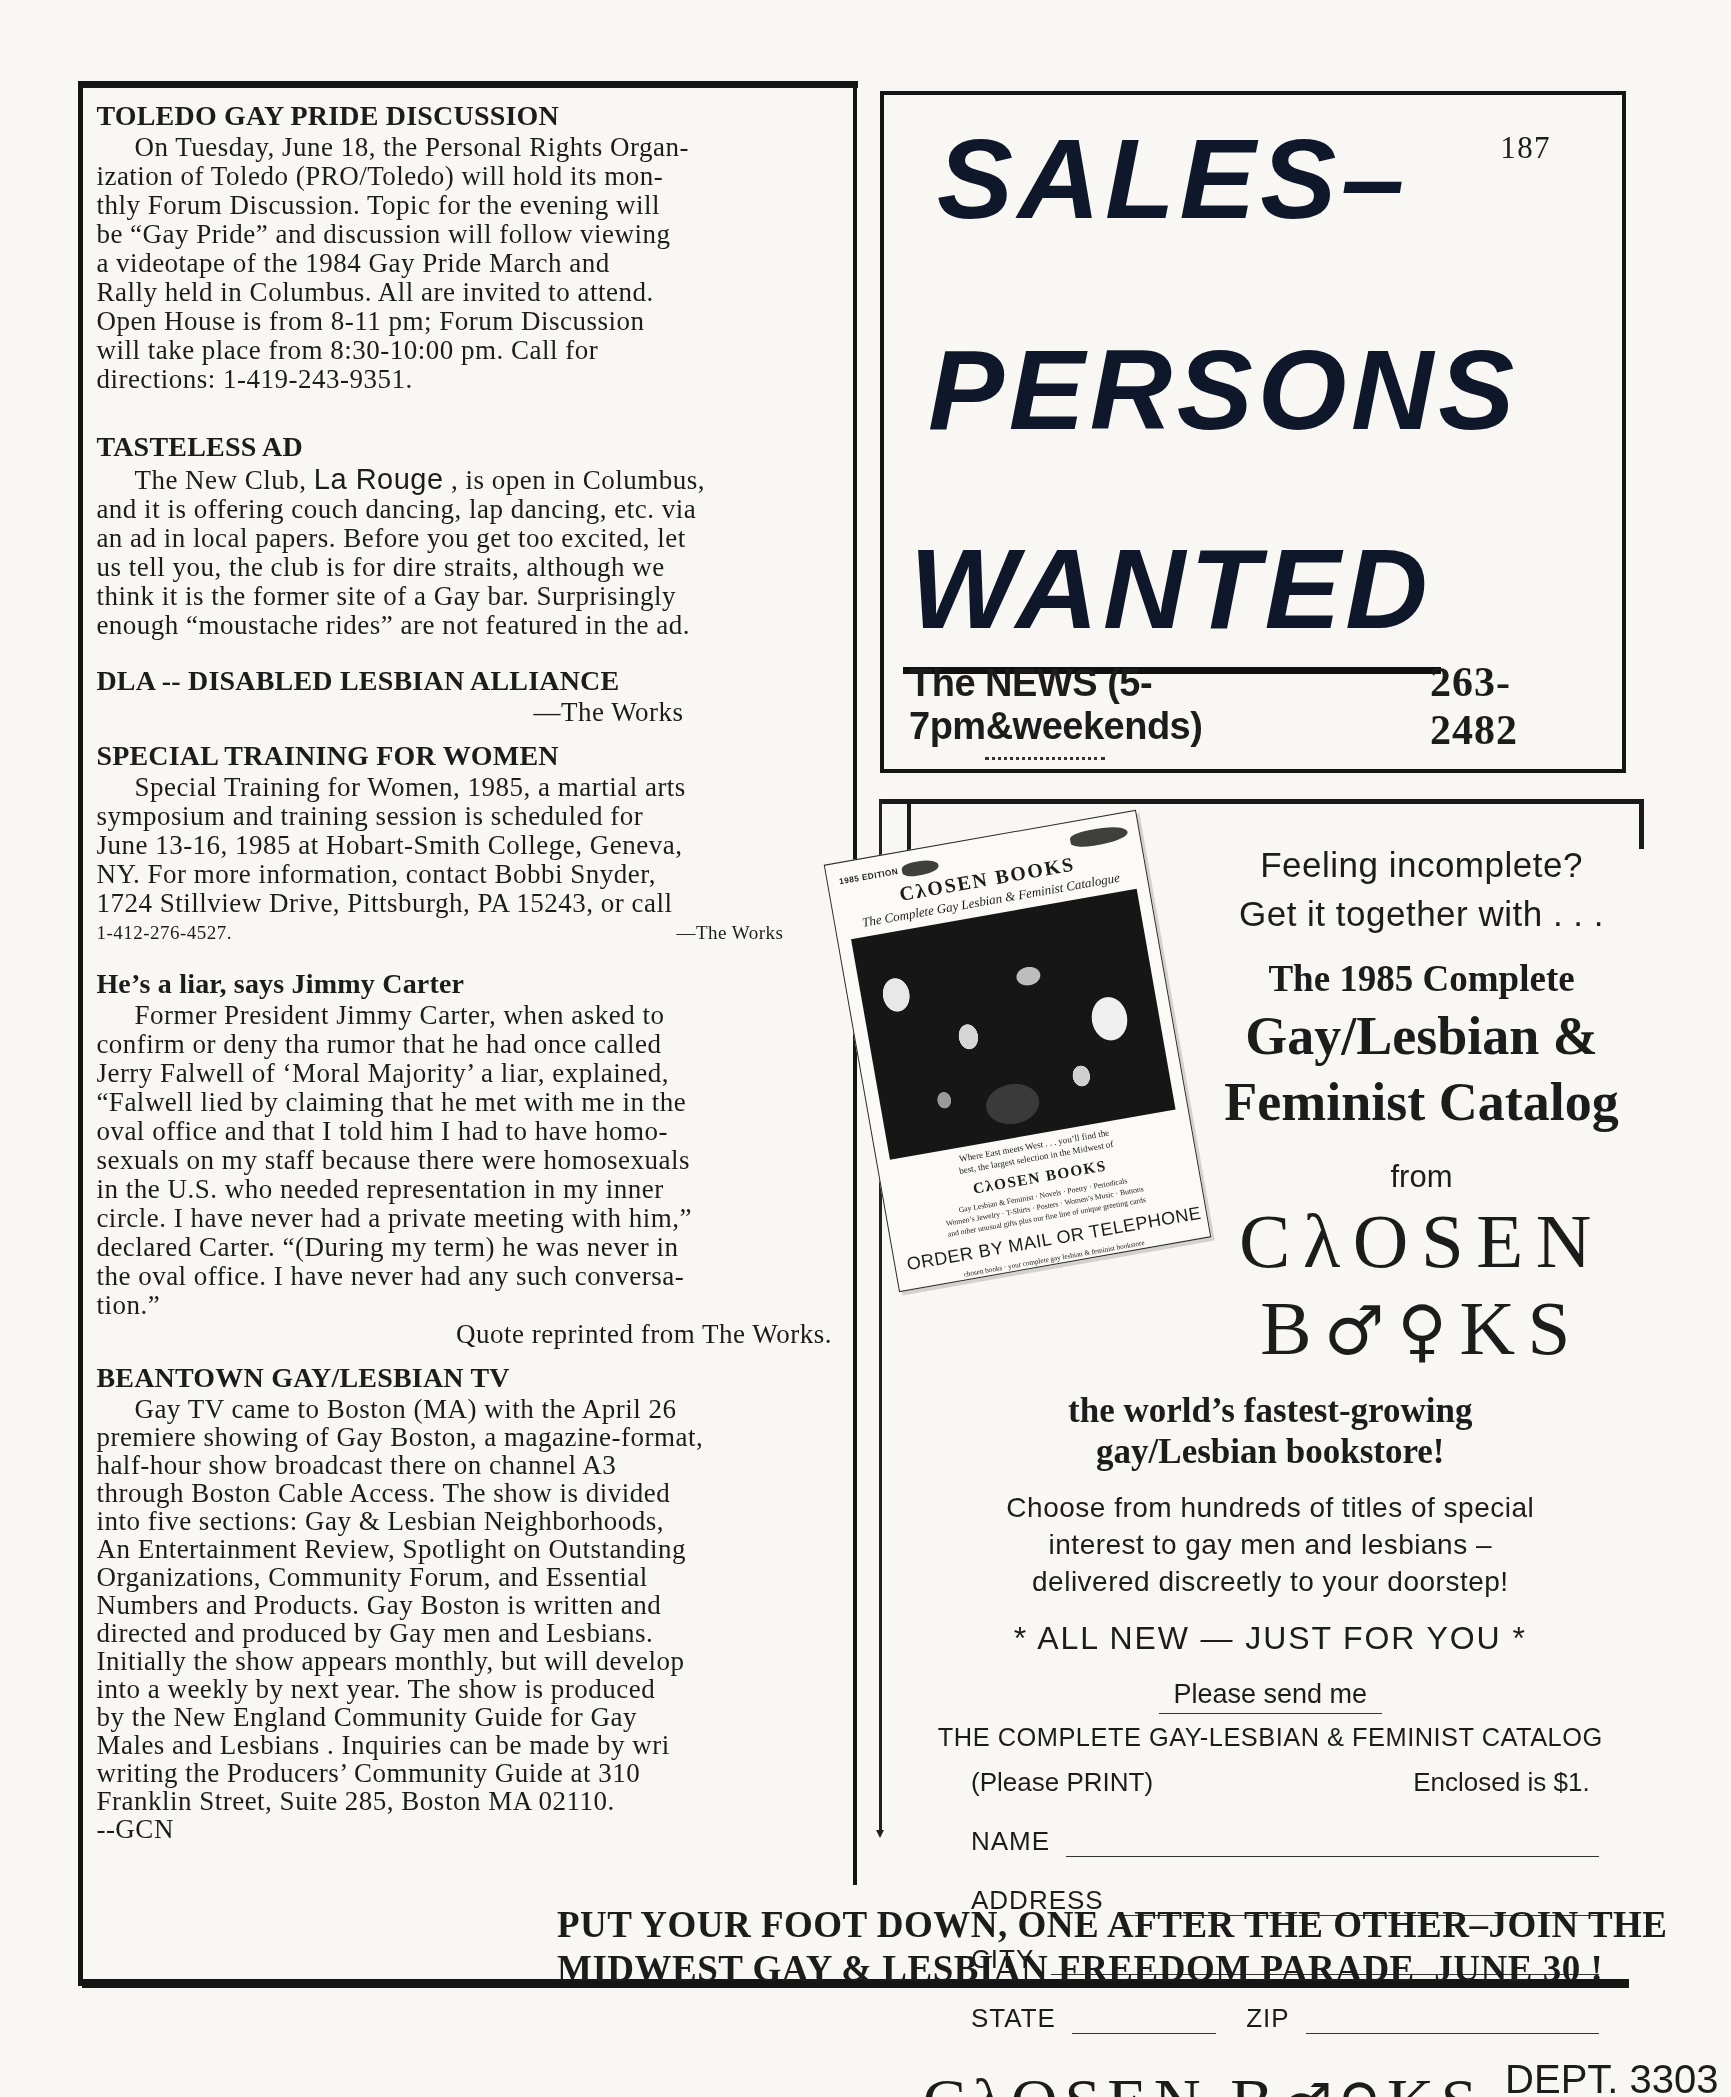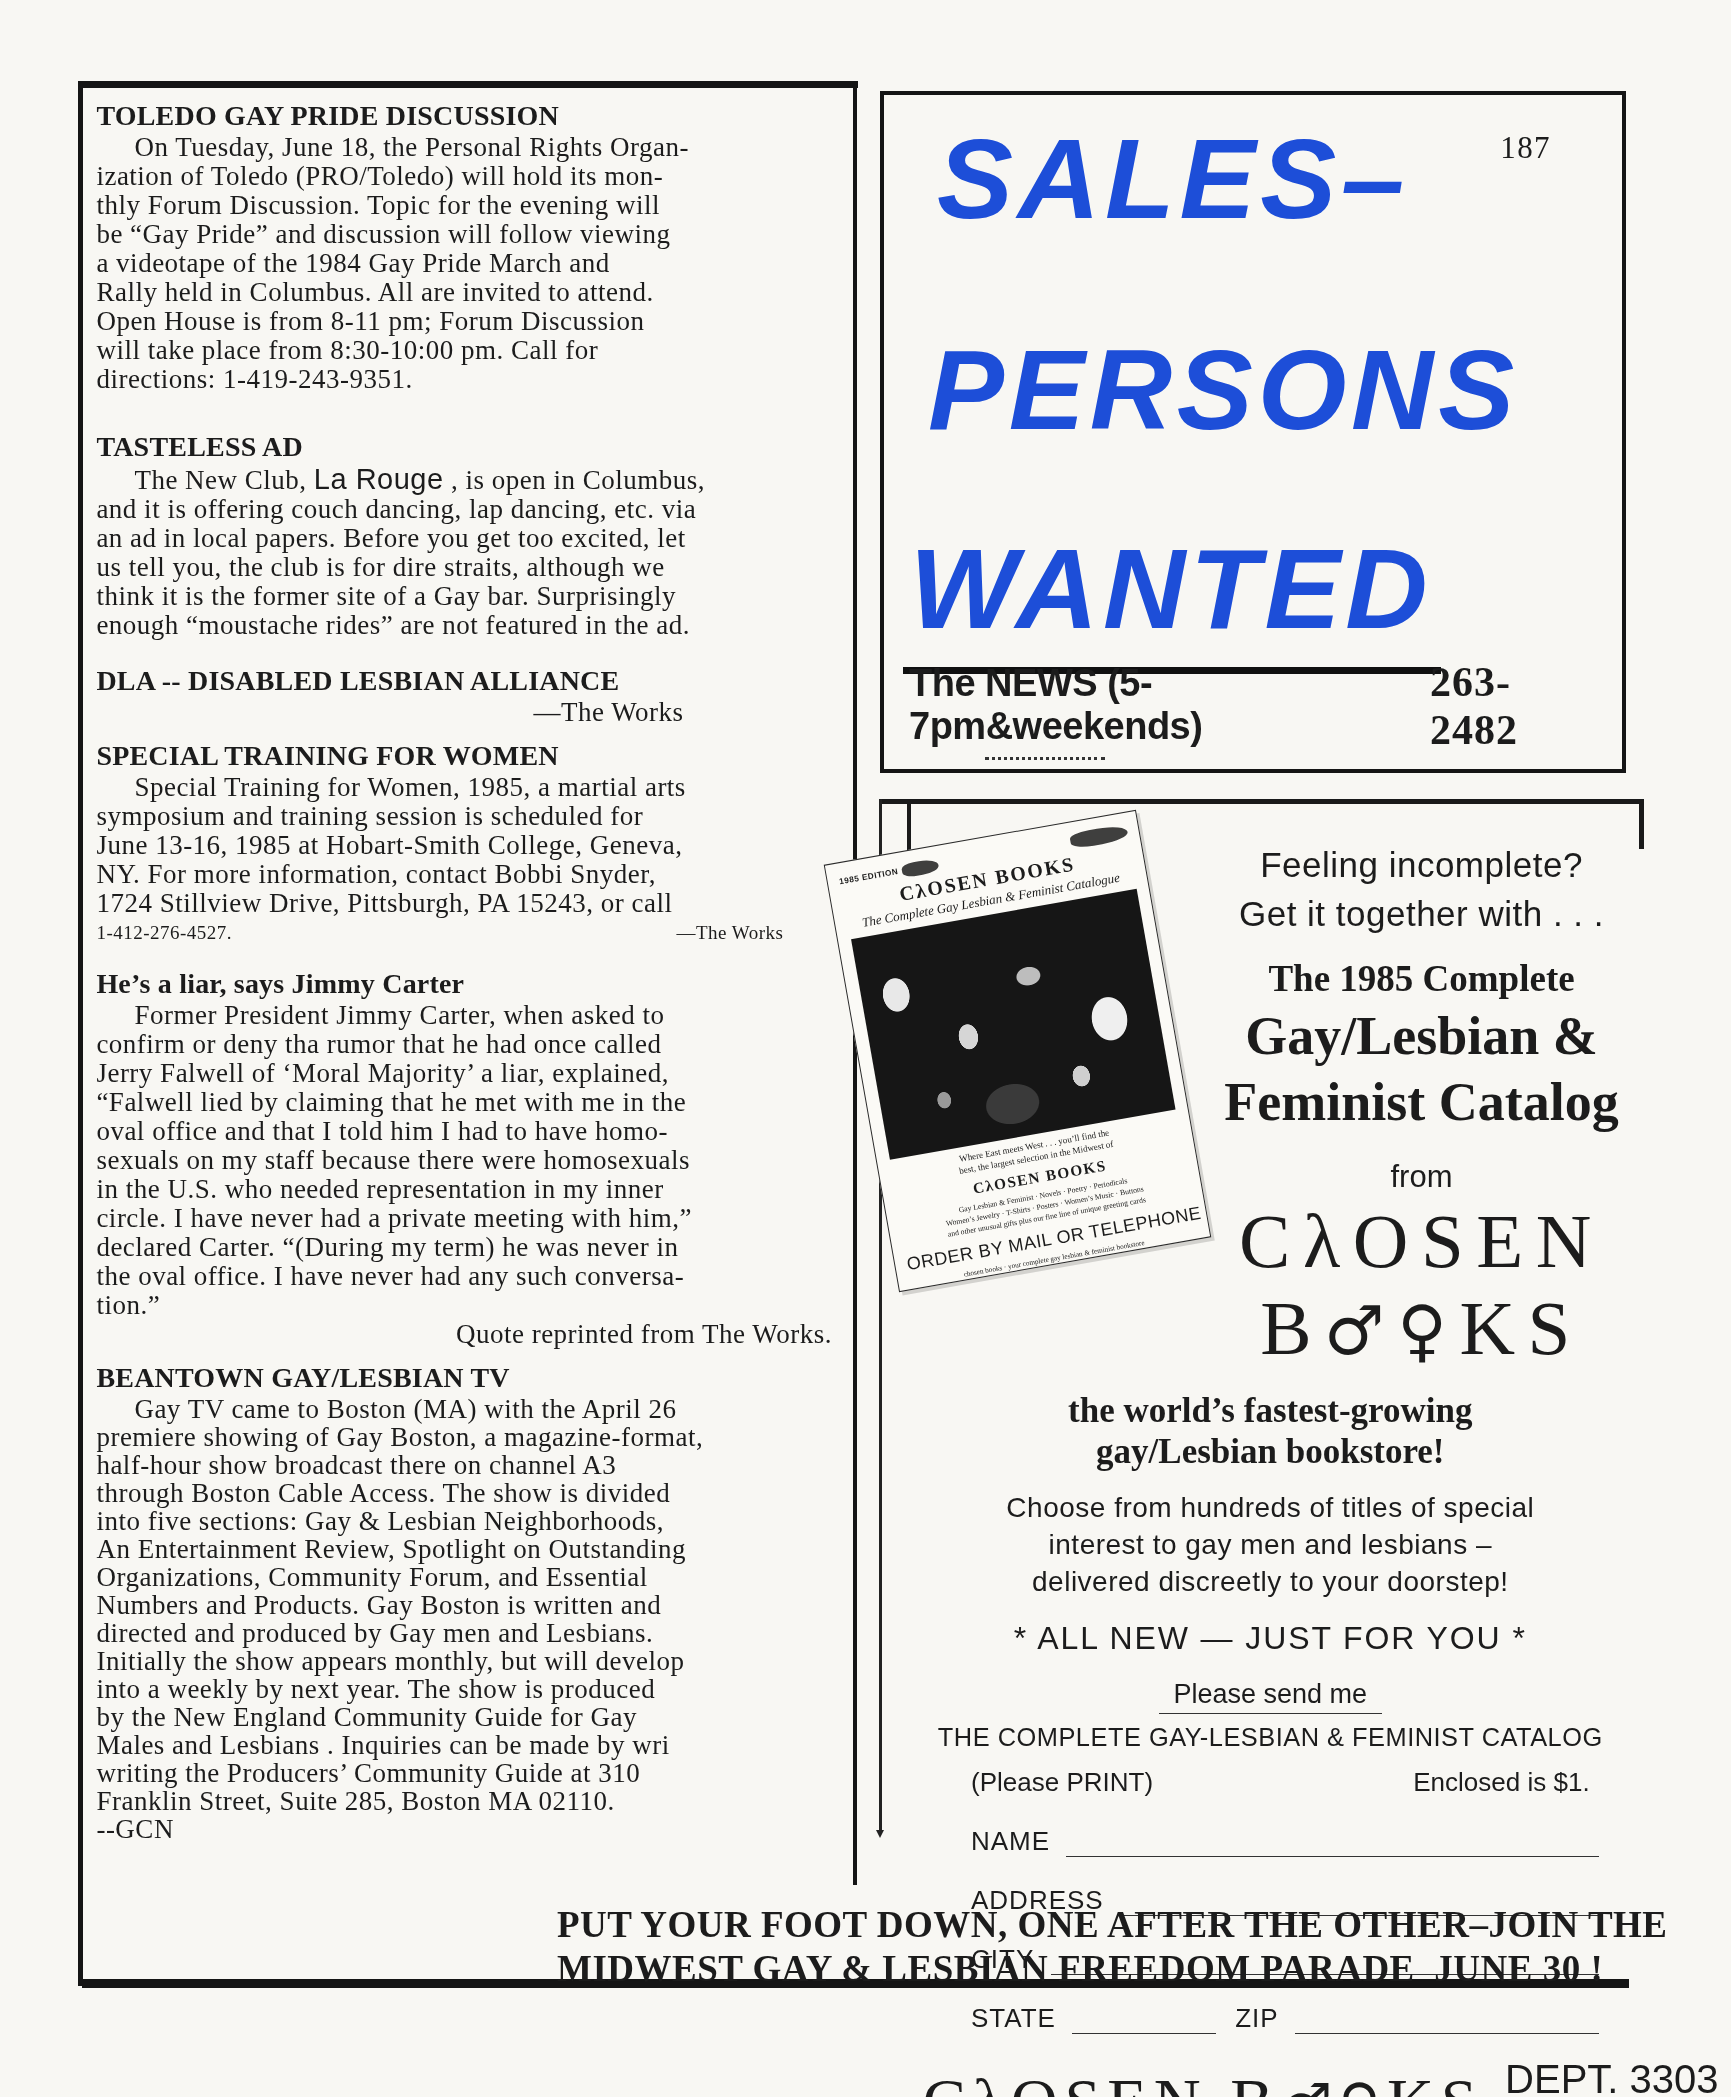--- a/index.html
+++ b/index.html
@@ -47,21 +47,21 @@
 
   
   #sales-ad{
     position:absolute;left:880px;top:91px;width:746px;height:682px;
     border:4.3px solid #151515;box-sizing:border-box;background:#f8f7f3;
   }
   .sales-word{
     position:absolute;
     font-family:"Liberation Sans",sans-serif;
     font-style:italic;font-weight:bold;
-    font-size:114px;letter-spacing:4.8px;color:#1d4ed8;
+    font-size:114px;letter-spacing:4.8px;color:#0f172a;
     white-space:nowrap;
   }
   #sales-l1{left:53px;top:18px;}
   #sales-l2{left:44px;top:229px;}
   #sales-l3{left:19px;top:412px;border-bottom:7.7px solid #101010;padding:0 8.6px 13.4px 6.7px;margin-top:16px;}
   #page-number{
     position:absolute;right:71px;top:35px;
     font-size:31px;letter-spacing:1.4px;
   }
   #sales-contact{
@@ -143,21 +143,21 @@
   .all-new{font-family:"Liberation Sans",sans-serif;font-size:32px;letter-spacing:1.9px;margin-top:20px;}
   .send-me{display:inline-block;font-family:"Liberation Sans",sans-serif;font-size:27px;
     border-bottom:1.9px solid #333;padding:0 14.4px 2.9px 14.4px;margin-top:21.6px;}
   .catalog-label{font-family:"Liberation Sans",sans-serif;font-size:25.4px;letter-spacing:0.5px;margin-top:9.6px;white-space:nowrap;}
   .print-row{display:flex;justify-content:space-between;font-family:"Liberation Sans",sans-serif;
     font-size:26px;margin:15.3px 38px 0 58px;}
   .form-row{display:flex;align-items:flex-end;font-family:"Liberation Sans",sans-serif;
     font-size:26px;letter-spacing:1px;margin:28px 29px 0 58px;}
   .fill-line{flex:1;border-bottom:1.9px solid #333;margin-left:16.3px;height:26px;}
   .fill-line.state{flex:0 0 144px;}
-  .zip-label{margin-left:19px;}
+  .zip-label{margin-left:30px;}
   .logo-row{display:flex;align-items:center;margin:23px 0 0 9.6px;text-align:left;}
   .logo-row .bottom-logo{font-size:65px;letter-spacing:6.7px;white-space:nowrap;}
   .dept-block{font-family:"Liberation Sans",sans-serif;font-size:40px;line-height:1.12;
     margin-left:21.6px;text-align:left;white-space:nowrap;}
 
   
   #banner{position:absolute;left:557px;top:1903px;width:1077px;text-align:left;}
   #banner div{font-size:37px;font-weight:bold;line-height:44px;letter-spacing:0.5px;white-space:nowrap;}
 </style>
 </head>

